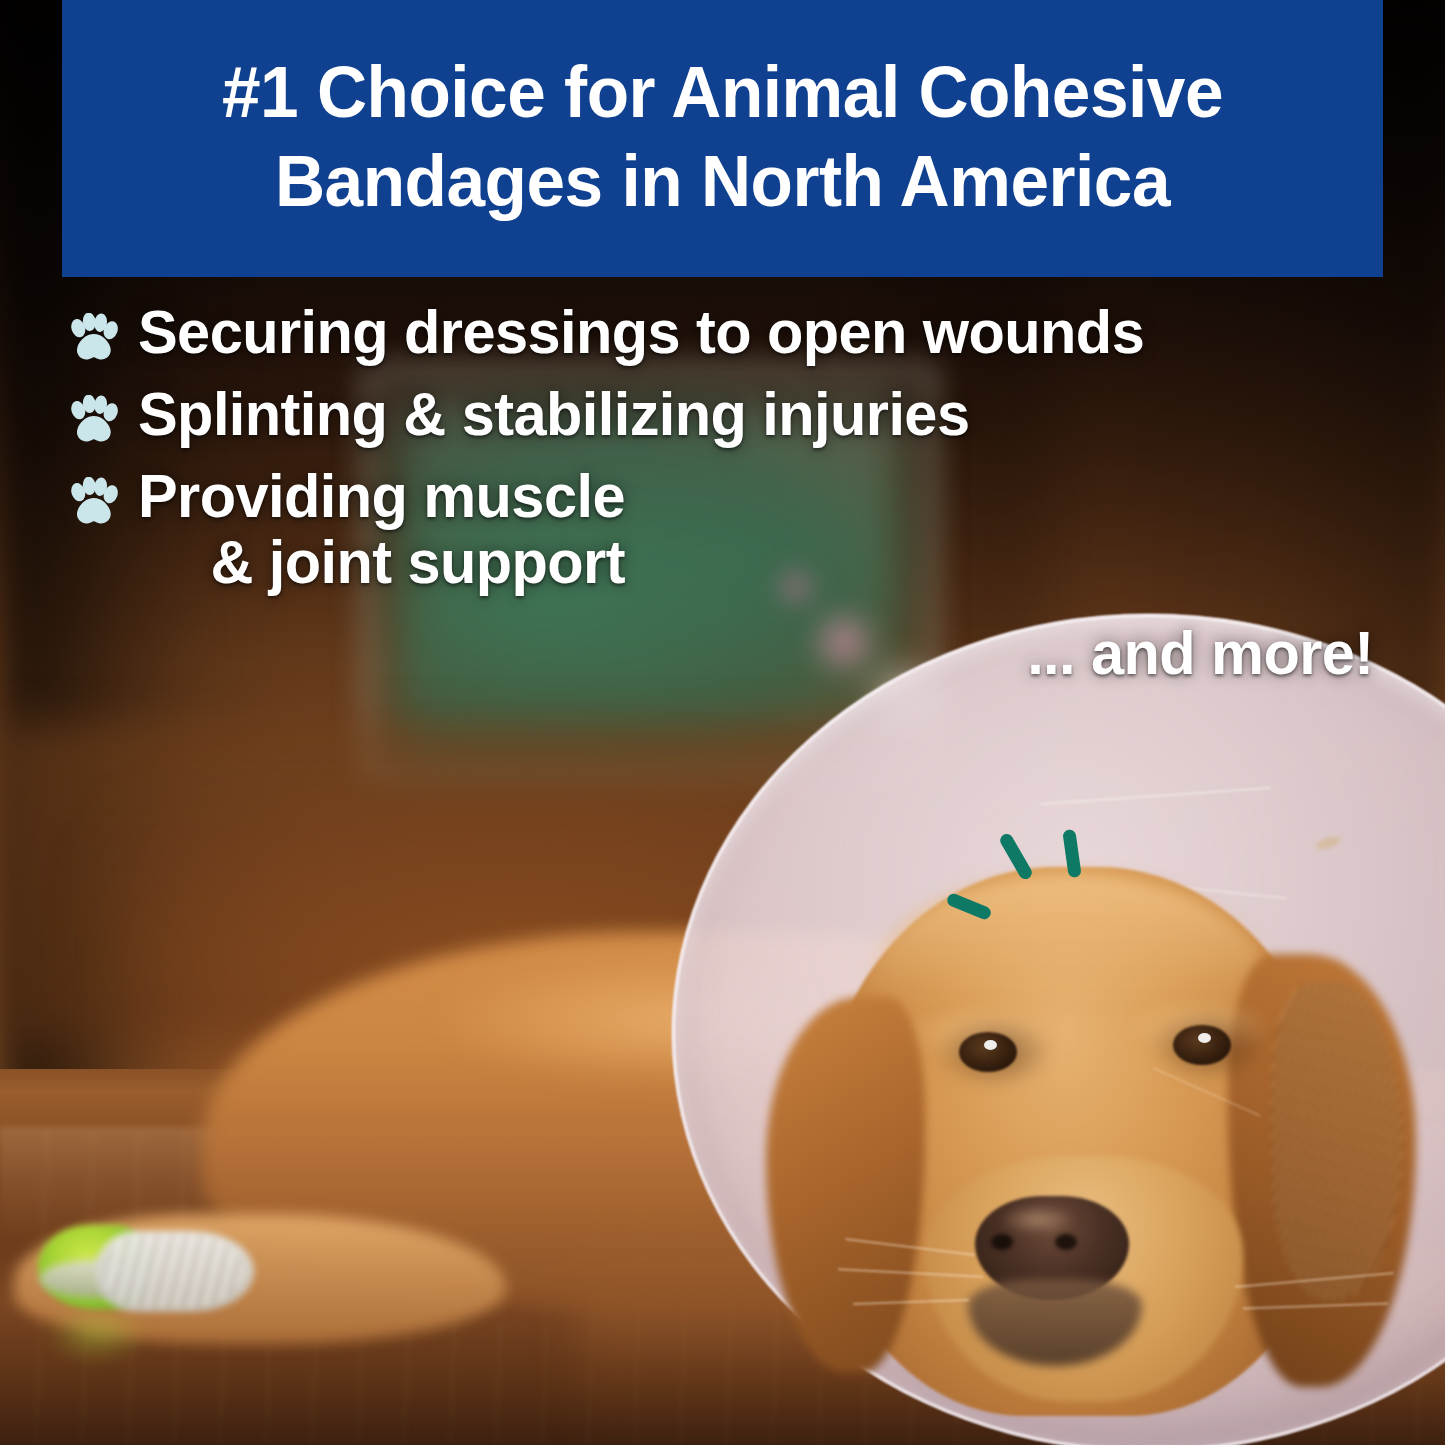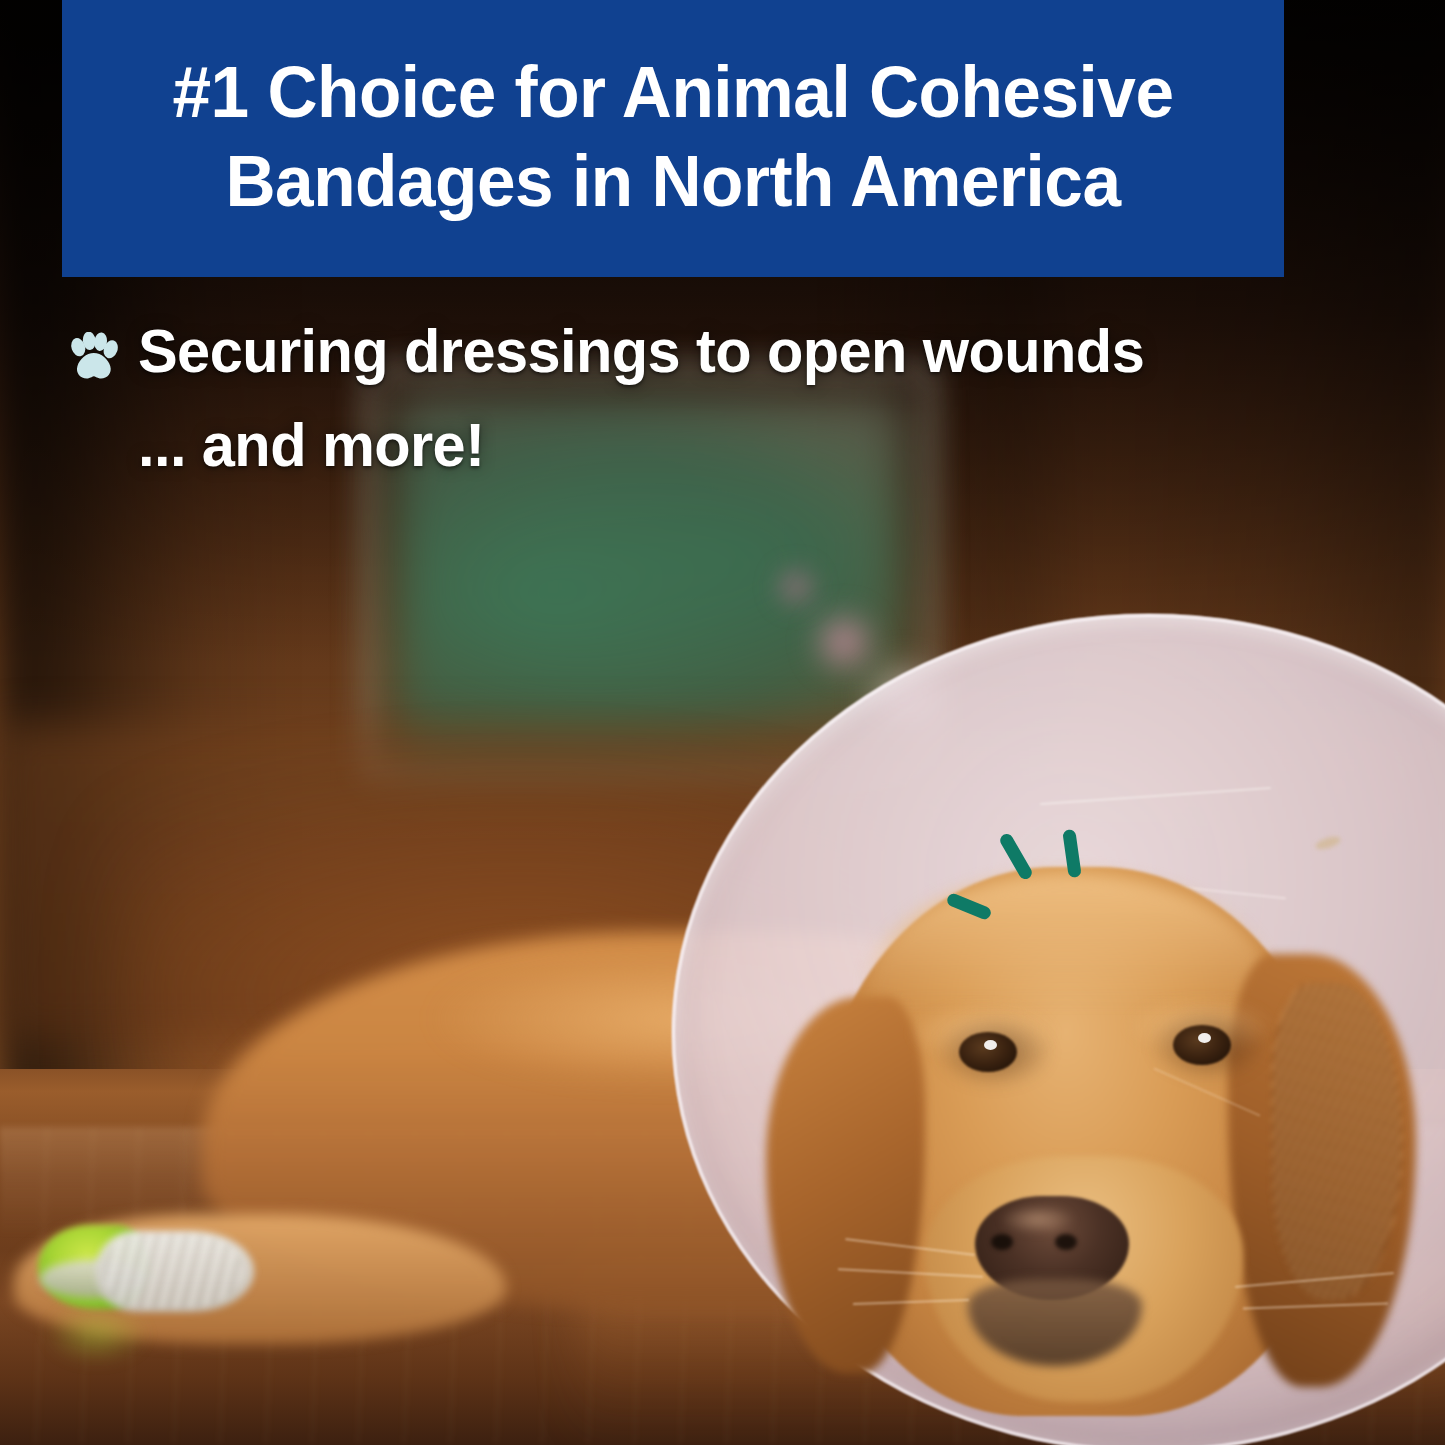--- a/index.html
+++ b/index.html
@@ -331,40 +331,40 @@
 
   
   .spark {
     position:absolute;
     border-radius: 999px;
   }
 
   
   .banner {
     position:absolute;
-    left: 62px; top: 0; width: 1222px; height: 277px;
+    left: 62px; top: 0; width: 1321px; height: 277px;
     box-sizing:border-box;
     display:flex; align-items:center; justify-content:center;
     padding: 4px 28px 9px;
   }
   .banner-title {
     margin:0;
     font-size: 73px;
     line-height: 1.22;
     font-weight: 700;
     letter-spacing: -0.5px;
     text-align:center;
     color:#ffffff;
     font-stretch: condensed;
     transform: scaleX(.95);
   }
 
   .bullets {
     position:absolute;
-    left: 66px; top: 318px; right: 20px;
+    left: 66px; top: 299px; right: 20px; text-align: right;
   }
   .bullet {
     display:flex; align-items:flex-start;
     margin-bottom: 14px;
   }
   .paw {
     flex: 0 0 auto;
     width: 54px; height: 54px;
     margin-top: 14px;
     margin-right: 18px;
@@ -477,19 +477,40 @@
       <svg class="paw" viewBox="0 0 64 64" fill="#cbe6ea">
         <ellipse cx="14.5" cy="18" rx="8" ry="11" transform="rotate(-18 14.5 18)"></ellipse>
         <ellipse cx="27.5" cy="10.5" rx="7.5" ry="11" transform="rotate(-6 27.5 10.5)"></ellipse>
         <ellipse cx="41" cy="11.5" rx="7.5" ry="11" transform="rotate(8 41 11.5)"></ellipse>
         <ellipse cx="53" cy="20.5" rx="8" ry="11" transform="rotate(20 53 20.5)"></ellipse>
         <path d="M33 25c9 0 17 7.5 19.5 15.5C55 49 48 56 40 55c-3.5-.5-5.5-2.5-7-2.5s-3.5 2-7 2.5C18 56 11 49 13.5 40.5 16 32.5 24 25 33 25z"></path>
       </svg>
       <div class="bullet-text">Securing dressings to open wounds</div>
     </div>
 
-
-
+    <div class="bullet">
+      <svg class="paw" viewBox="0 0 64 64" fill="#cbe6ea">
+        <ellipse cx="14.5" cy="18" rx="8" ry="11" transform="rotate(-18 14.5 18)"></ellipse>
+        <ellipse cx="27.5" cy="10.5" rx="7.5" ry="11" transform="rotate(-6 27.5 10.5)"></ellipse>
+        <ellipse cx="41" cy="11.5" rx="7.5" ry="11" transform="rotate(8 41 11.5)"></ellipse>
+        <ellipse cx="53" cy="20.5" rx="8" ry="11" transform="rotate(20 53 20.5)"></ellipse>
+        <path d="M33 25c9 0 17 7.5 19.5 15.5C55 49 48 56 40 55c-3.5-.5-5.5-2.5-7-2.5s-3.5 2-7 2.5C18 56 11 49 13.5 40.5 16 32.5 24 25 33 25z"></path>
+      </svg>
+      <div class="bullet-text">Splinting &amp; stabilizing injuries</div>
+    </div>
+
+
+    <div class="bullet">
+      <svg class="paw" viewBox="0 0 64 64" fill="#cbe6ea">
+        <ellipse cx="14.5" cy="18" rx="8" ry="11" transform="rotate(-18 14.5 18)"></ellipse>
+        <ellipse cx="27.5" cy="10.5" rx="7.5" ry="11" transform="rotate(-6 27.5 10.5)"></ellipse>
+        <ellipse cx="41" cy="11.5" rx="7.5" ry="11" transform="rotate(8 41 11.5)"></ellipse>
+        <ellipse cx="53" cy="20.5" rx="8" ry="11" transform="rotate(20 53 20.5)"></ellipse>
+        <path d="M33 25c9 0 17 7.5 19.5 15.5C55 49 48 56 40 55c-3.5-.5-5.5-2.5-7-2.5s-3.5 2-7 2.5C18 56 11 49 13.5 40.5 16 32.5 24 25 33 25z"></path>
+      </svg>
+      <div class="bullet-text">Providing muscle
+&amp; joint support</div>
+    </div>
 
     <div class="more-line">... and more!</div>
   </div>
 
 </div>
 
 </body></html>

